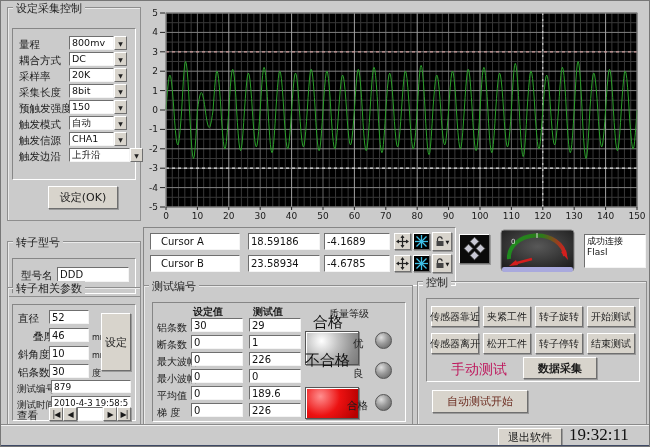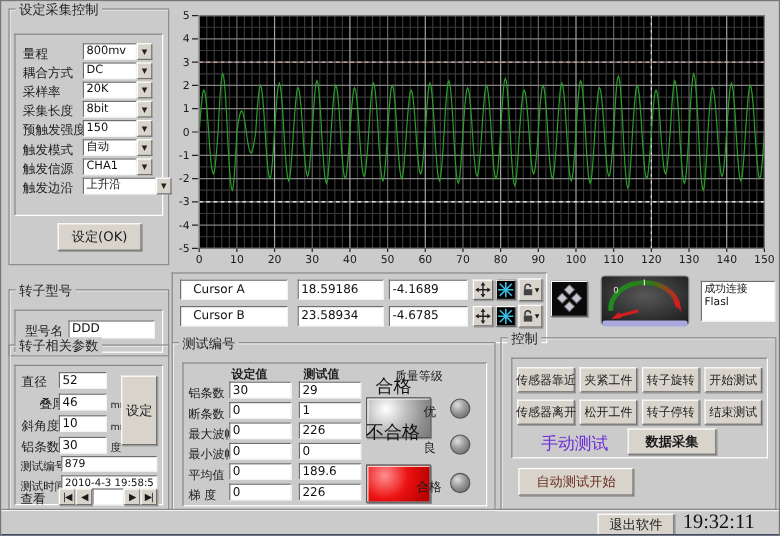--- a/index.html
+++ b/index.html
@@ -449,21 +449,21 @@
     <span class="gb-title">控制</span>
     <div class="panel" style="left:8px;top:16px;width:212px;height:82px;">
       <div class="btn small" style="left:4px;top:7px;width:48px;height:21px;">传感器靠近</div>
       <div class="btn small" style="left:56px;top:7px;width:48px;height:21px;">夹紧工件</div>
       <div class="btn small" style="left:108px;top:7px;width:48px;height:21px;">转子旋转</div>
       <div class="btn small" style="left:160px;top:7px;width:48px;height:21px;">开始测试</div>
       <div class="btn small" style="left:4px;top:34px;width:48px;height:21px;">传感器离开</div>
       <div class="btn small" style="left:56px;top:34px;width:48px;height:21px;">松开工件</div>
       <div class="btn small" style="left:108px;top:34px;width:48px;height:21px;">转子停转</div>
       <div class="btn small" style="left:160px;top:34px;width:48px;height:21px;">结束测试</div>
-      <span class="abs" style="left:24px;top:62px;font-size:14px;color:#6d28d9;">手动测试</span>
+      <span class="abs" style="left:24px;top:62px;font-size:14px;color:#be185d;">手动测试</span>
       <div class="btn" style="left:96px;top:58px;width:74px;height:22px;font-weight:bold;">数据采集</div>
     </div>
     <div class="btn" style="left:14px;top:108px;width:96px;height:23px;color:#6a2a1e;">自动测试开始</div>
   </div>
 
   <div class="groove" style="left:0;top:423px;width:650px;"></div>
   <div class="btn" style="left:497px;top:427px;width:64px;height:18px;">退出软件</div>
   <span class="timetxt" style="left:568px;top:424px;">19:32:11</span>
   <div class="bottomedge" style="left:0;top:444px;width:650px;height:3px;"></div>
 

